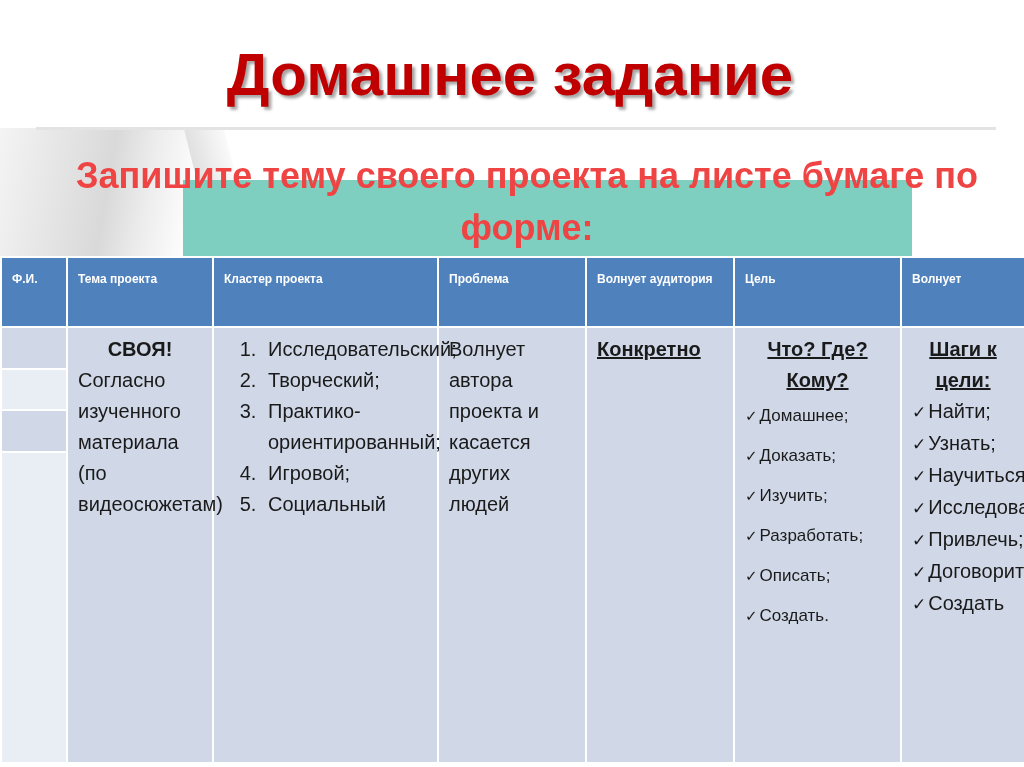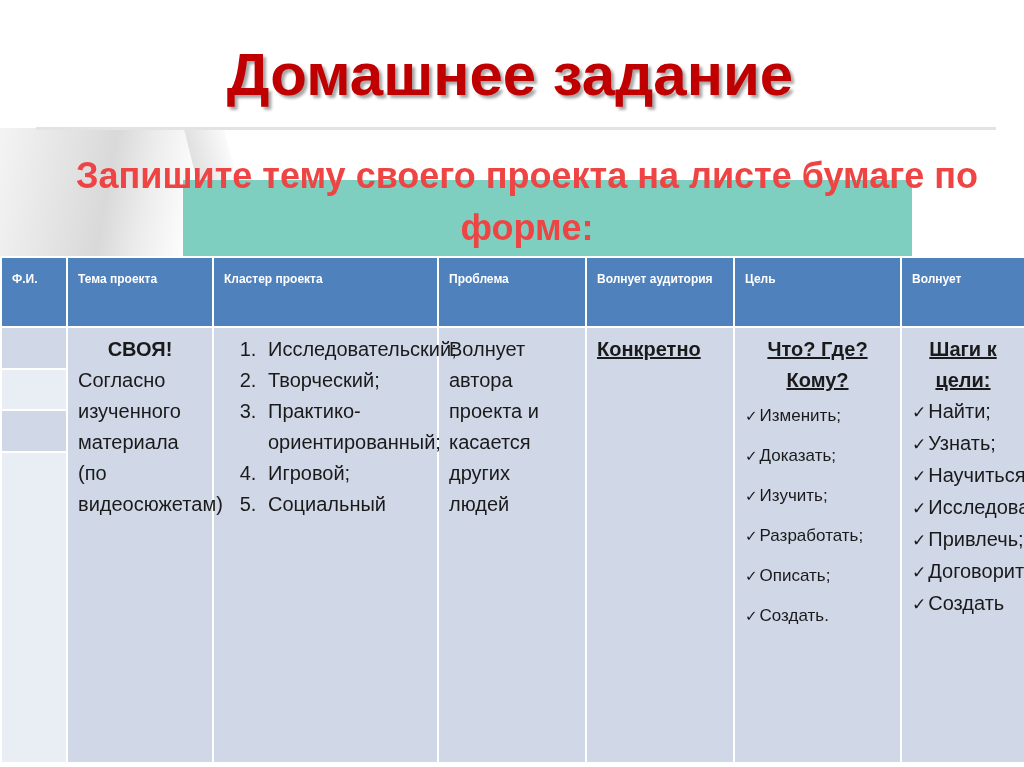--- a/index.html
+++ b/index.html
@@ -122,21 +122,21 @@
           <li>Социальный</li>
         </ol>
       </td>
       <td>Волнует автора проекта и касается других людей</td>
       <td>
         <span class="bold ul">Конкретно</span>
       </td>
       <td>
         <div class="center bold ul">Что? Где? Кому?</div>
         <ul class="goal-list">
-          <li><span class="check">✓</span><span>Изменить;</span></li>
+          <li><span class="check">✓</span><span>Домашнее;</span></li>
           <li><span class="check">✓</span><span>Доказать;</span></li>
           <li><span class="check">✓</span><span>Изучить;</span></li>
           <li><span class="check">✓</span><span>Разработать;</span></li>
           <li><span class="check">✓</span><span>Описать;</span></li>
           <li><span class="check">✓</span><span>Создать.</span></li>
         </ul>
       </td>
       <td>
         <div class="center bold ul">Шаги к цели:</div>
         <ul class="task-list">

